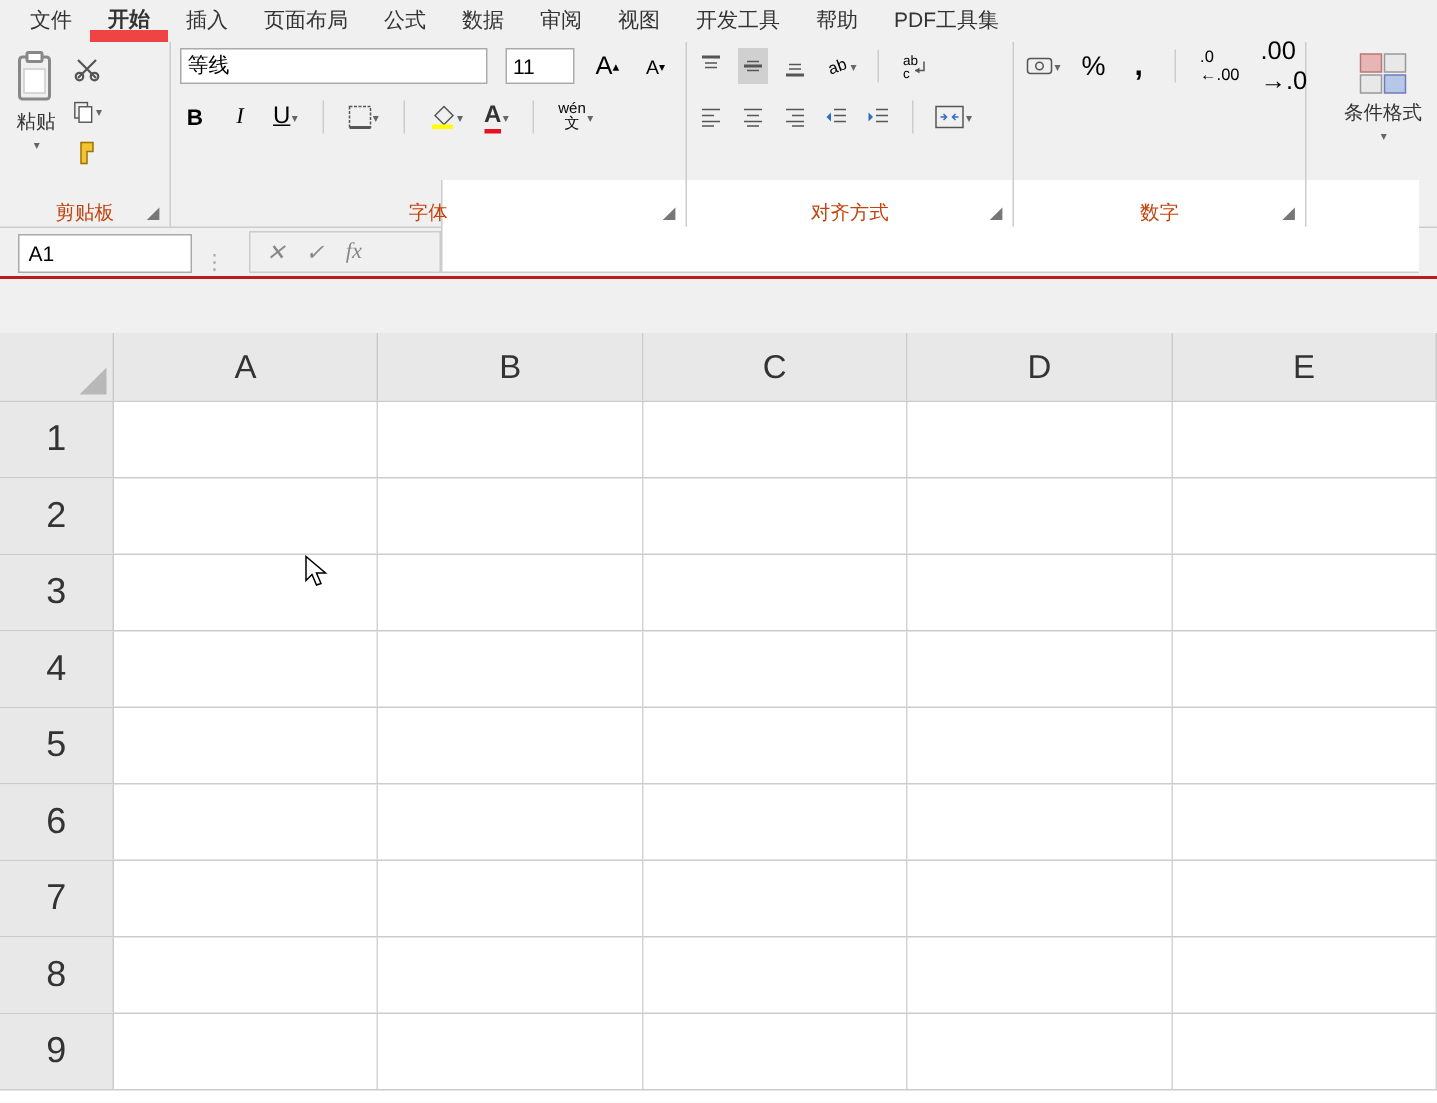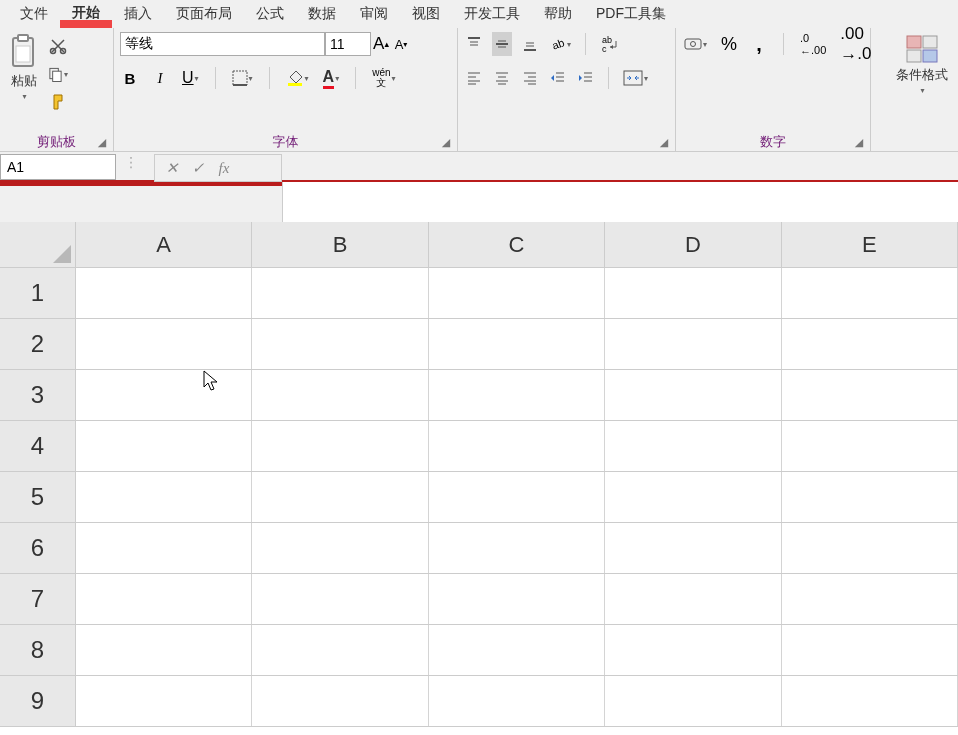--- a/index.html
+++ b/index.html
@@ -3,38 +3,38 @@
 <meta charset="utf-8">
 <style>
 * { margin: 0; padding: 0; box-sizing: border-box; font-family: "Microsoft YaHei", "SimSun", sans-serif; }
 body { width: 958px; height: 735px; background: #f0f0f0; position: relative; overflow: hidden; }
 .tabs { display: flex; height: 28px; background: #f0f0f0; padding-left: 8px; }
 .tab { padding: 4px 12px; font-size: 14px; color: #333; cursor: pointer; border: none; background: transparent; font-family: inherit; }
 .tab.active { font-weight: bold; border-bottom: 8px solid #ef4444; }
 .ribbon { display: flex; height: 124px; background: #f0f0f0; border-bottom: 1px solid #ccc; }
 .group { border-right: 1px solid #ccc; display: flex; flex-direction: column; padding: 4px 6px 0 6px; position: relative; }
 .group-body { flex: 1; display: flex; align-items: flex-start; }
-.group-label { text-align: center; font-size: 13px; color: #701a75; padding: 2px 0; height: 20px; }
+.group-label { text-align: center; font-size: 13px; color: #c2410c; padding: 2px 0; height: 20px; }
 .launcher { position: absolute; right: 4px; bottom: 2px; width: 14px; height: 14px; font-size: 11px; color: #777; cursor: pointer; text-align: center; line-height: 14px; }
 .big-btn { display: flex; flex-direction: column; align-items: center; justify-content: center; padding: 2px 4px; cursor: pointer; font-size: 13px; color: #333; gap: 2px; }
 .small-col { display: flex; flex-direction: column; gap: 4px; justify-content: flex-start; padding-top: 2px; margin-left: 4px; }
 .small-btn { width: 24px; height: 24px; display: flex; align-items: center; justify-content: center; cursor: pointer; font-size: 14px; }
-.font-row1 { display: flex; gap: 0; align-items: center; margin-bottom: 10px; }
+.font-row1 { display: flex; gap: 12px; align-items: center; margin-bottom: 10px; }
 .font-row2 { display: flex; gap: 10px; align-items: center; }
 .font-sel { width: 205px; height: 24px; border: 1px solid #aaa; background: #fff; font-size: 14px; padding: 0 4px; font-family: inherit; }
 .size-sel { width: 46px; height: 24px; border: 1px solid #aaa; background: #fff; font-size: 14px; padding: 0 4px; font-family: inherit; }
 .btn { display: flex; align-items: center; justify-content: center; height: 24px; min-width: 20px; padding: 0 2px; cursor: pointer; font-size: 15px; }
 .btn-drop { display: flex; align-items: center; height: 24px; padding: 0 2px; cursor: pointer; }
 .drop-arrow { font-size: 8px; color: #666; margin-left: 1px; }
 .align-group-body { display: flex; flex-direction: column; gap: 10px; }
 .align-row { display: flex; gap: 8px; align-items: center; }
 .num-group-body { display: flex; flex-direction: column; gap: 10px; }
 .num-sel { width: 165px; height: 24px; border: 1px solid #aaa; background: #fff; font-size: 14px; padding: 0 4px; font-family: inherit; }
 .num-row { display: flex; gap: 10px; align-items: center; }
-.formula-bar { display: flex; height: 34px; align-items: flex-start; background: #f0f0f0; border-bottom: 6px solid #b91c1c; padding: 2px 0; }
+.formula-bar { display: flex; height: 34px; align-items: flex-end; background: #f0f0f0; border-bottom: 2px solid #b91c1c; padding: 2px 12px; }
 .name-box { width: 116px; height: 26px; border: 1px solid #aaa; background: #fff; font-size: 14px; padding: 0 6px; font-family: inherit; }
 .fb-mid { display: flex; align-items: center; gap: 8px; margin-left: 16px; border: 1px solid #ccc; height: 28px; padding: 0 8px; width: 128px; background: #f0f0f0; }
 .fb-icon { width: 18px; height: 18px; display: flex; align-items: center; justify-content: center; color: #888; font-size: 15px; font-style: italic; font-family: Georgia, serif; }
 .formula-input { flex: 1; height: 62px; border: 1px solid #ccc; border-top: none; border-right: none; background: #fff; margin-top: 28px; font-size: 14px; padding: 4px 6px; font-family: inherit; }
 .grid { position: absolute; top: 222px; left: 0; right: 0; bottom: 0; background: #fff; }
 .col-headers { display: flex; height: 46px; border-bottom: 1px solid #ccc; background: #e8e8e8; }
 .corner { width: 76px; border-right: 1px solid #ccc; background: #e8e8e8; position: relative; }
 .corner svg { position: absolute; right: 2px; bottom: 2px; }
 .col-h { flex: 1; border-right: 1px solid #ccc; display: flex; align-items: center; justify-content: center; font-size: 22px; color: #333; background: #e8e8e8; cursor: pointer; }
 .row { display: flex; height: 51px; border-bottom: 1px solid #ccc; }
@@ -233,20 +233,21 @@
               <svg width="20" height="16">
                 <rect x="1" y="1" width="18" height="14" fill="none" stroke="#555"></rect>
                 <path d="M4 8 L8 8 M6 6 L8 8 L6 10" stroke="#2e6cc4" fill="none"></path>
                 <path d="M16 8 L12 8 M14 6 L12 8 L14 10" stroke="#2e6cc4" fill="none"></path>
               </svg>
               <span class="drop-arrow">▾</span>
             </div>
         </div>
       </div>
     </div>
+    <div class="group-label">对齐方式</div>
     <div class="launcher">◢</div>
   </div>
 
   <div class="group" style="width:195px;">
     <div class="group-body">
       <div class="num-group-body">
         <div class="num-row">
           <div class="btn-drop">
               <svg width="18" height="16">
                 <rect x="1" y="3" width="16" height="10" rx="2" fill="none" stroke="#555"></rect>

